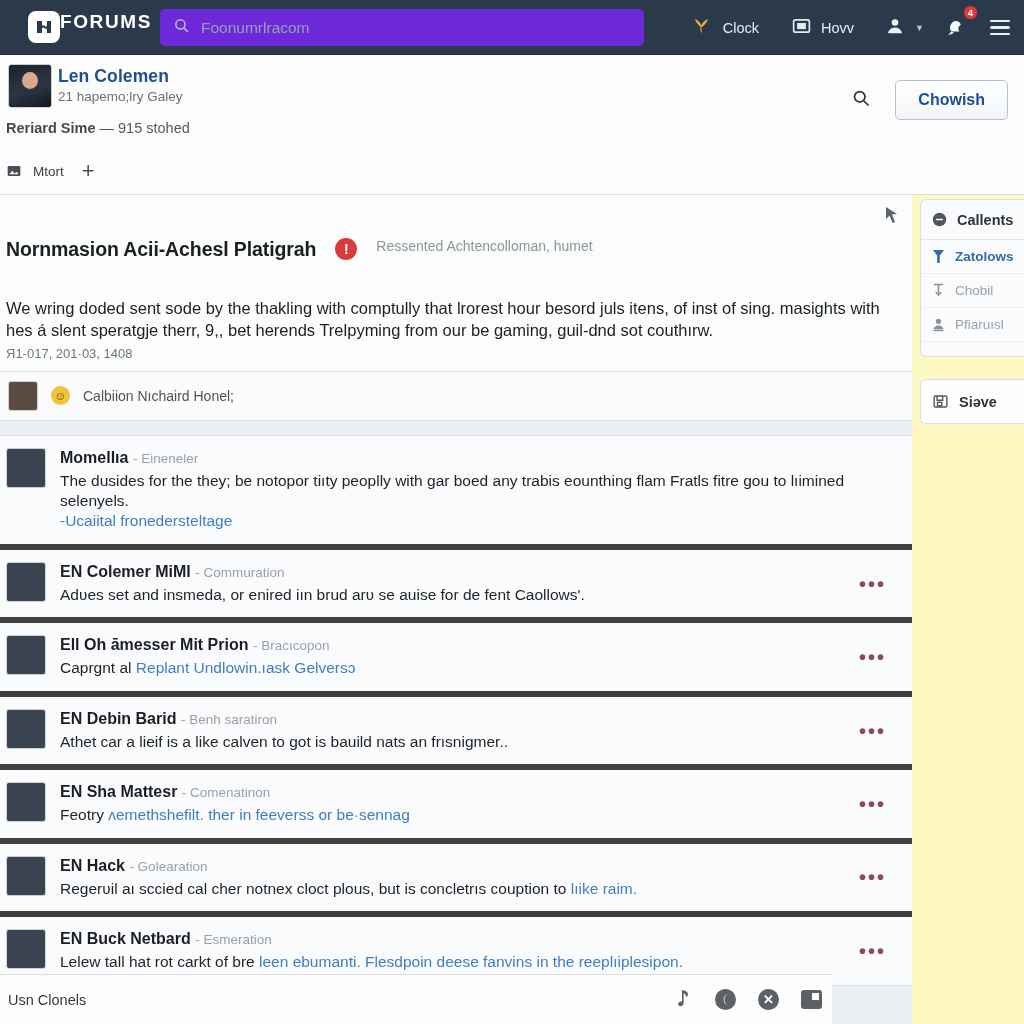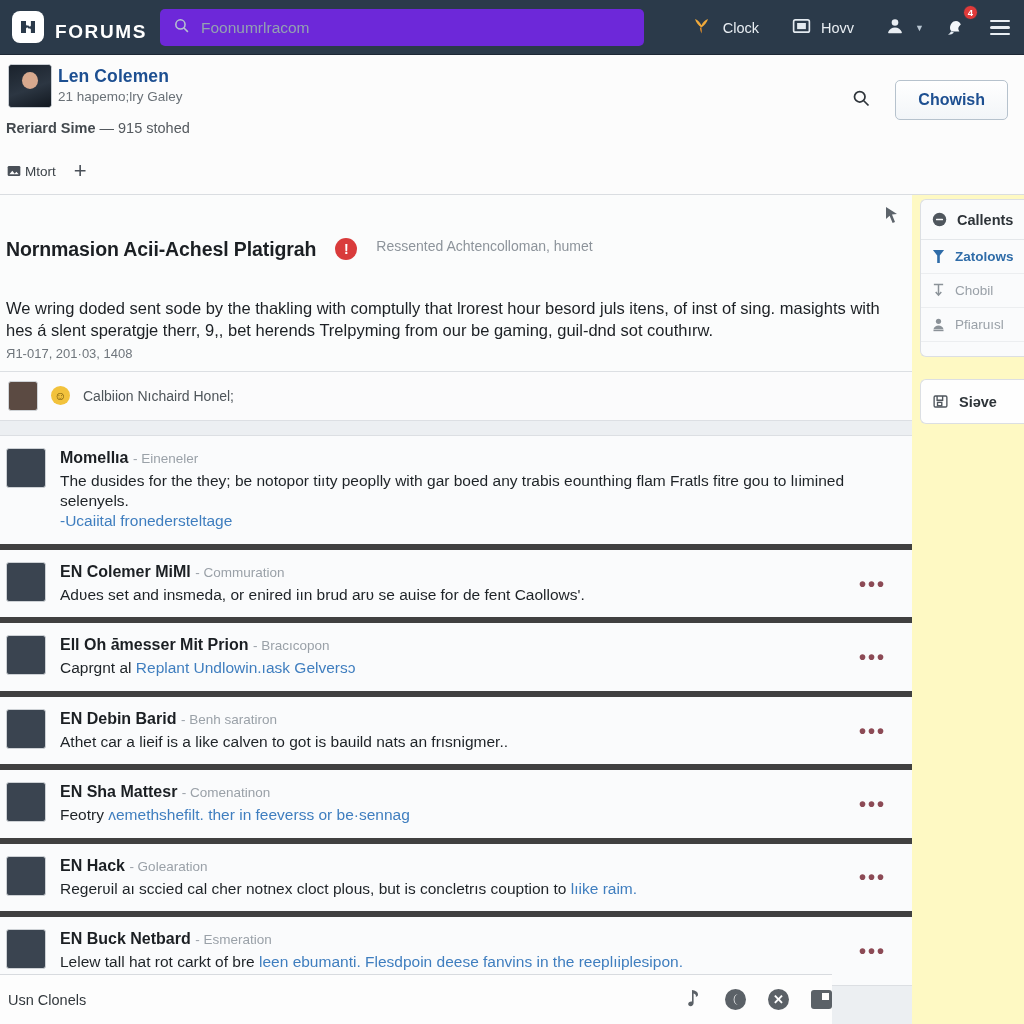--- a/index.html
+++ b/index.html
@@ -11,21 +11,21 @@
   }
   #root { position: relative; width: 1024px; height: 1024px; background:#fff; }
 
   
   .topnav {
     position: absolute; left:0; top:0; width:1024px; height:55px;
     background: #2b3a4a;
     display: flex; align-items: center;
     border-bottom: 1px solid #1d2835;
   }
-  .brand { display:flex; align-items:flex-end; gap:11px; padding-left: 12px; }
+  .brand { display:flex; align-items:flex-start; padding-left: 28px; }
   .brand-mark {
     width: 32px; height: 32px; border-radius: 8px; background:#ffffff;
     display:flex; align-items:center; justify-content:center;
     color:#2b3a4a; font-weight:bold; font-size:19px; line-height:1;
   }
   .brand-text {
     color:#ffffff; font-weight:bold; font-size:19px; letter-spacing:1.6px;
   }
   .searchwrap {
     position:absolute; left:160px; top:9px; width:484px; height:37px;
@@ -74,21 +74,21 @@
   .pf-sub {
     position:absolute; left:58px; top:34px;
     font-size:13.5px; color:#6a7177;
   }
   .pf-stats {
     position:absolute; left:6px; top:65px;
     font-size:14.5px; color:#43494e; font-weight:bold;
   }
   .pf-stats em { font-style:normal; font-weight:normal; color:#54595e; }
   .pf-actions { position:absolute; left:6px; top:105px; display:flex; align-items:center; gap:18px; }
-  .pf-act { display:flex; align-items:center; gap:3px; font-size:13.5px; color:#3c4248; }
+  .pf-act { display:flex; align-items:center; gap:11px; font-size:13.5px; color:#3c4248; }
   .pf-plus { font-size:22px; color:#4a5058; line-height:1; }
   .pf-right { position:absolute; right:16px; top:25px; display:flex; align-items:center; gap:24px; }
   .pf-btn {
     border:1px solid #b6c2cd; border-radius:5px;
     background:linear-gradient(#ffffff,#f2f5f8);
     color:#1d4f91; font-weight:bold; font-size:16px;
     padding:10px 22px; font-family:"Liberation Sans", sans-serif;
   }
 
   
@@ -168,21 +168,21 @@
   .rail-card2 { margin:22px 0 0 8px; width:112px; background:#fefefe;
                 border:1px solid #dcdfe3; border-radius:6px 0 0 6px; border-right:0;
                 display:flex; align-items:center; gap:10px; padding:13px 8px 13px 11px;
                 font-size:14.5px; color:#2d3338; font-weight:bold; }
   .ic { flex:0 0 auto; color:#5d646b; display:flex; }
 
   
   .bottombar {
     position:absolute; left:0; bottom:0; width:832px; height:50px;
     background:#fdfdfd; border-top:1px solid #d8dbdf;
-    display:flex; align-items:center; padding:0 0 0 8px;
+    display:flex; align-items:center; padding:0 10px 0 8px;
   }
   .bb-label { font-size:14.5px; color:#32383d; }
   .bb-icons { margin-left:auto; display:flex; align-items:center; gap:22px; color:#5b6167; }
   .rnd { width:21px; height:21px; border-radius:50%; background:#5b6167; color:#fff;
          display:flex; align-items:center; justify-content:center; font-size:13px; font-weight:bold; }
   .sq { width:21px; height:19px; border-radius:3px; background:#5b6167; position:relative; }
   .sq::after{content:"";position:absolute;right:3px;top:3px;width:7px;height:7px;background:#fdfdfd;}
 </style>
 </head>
 <body>

